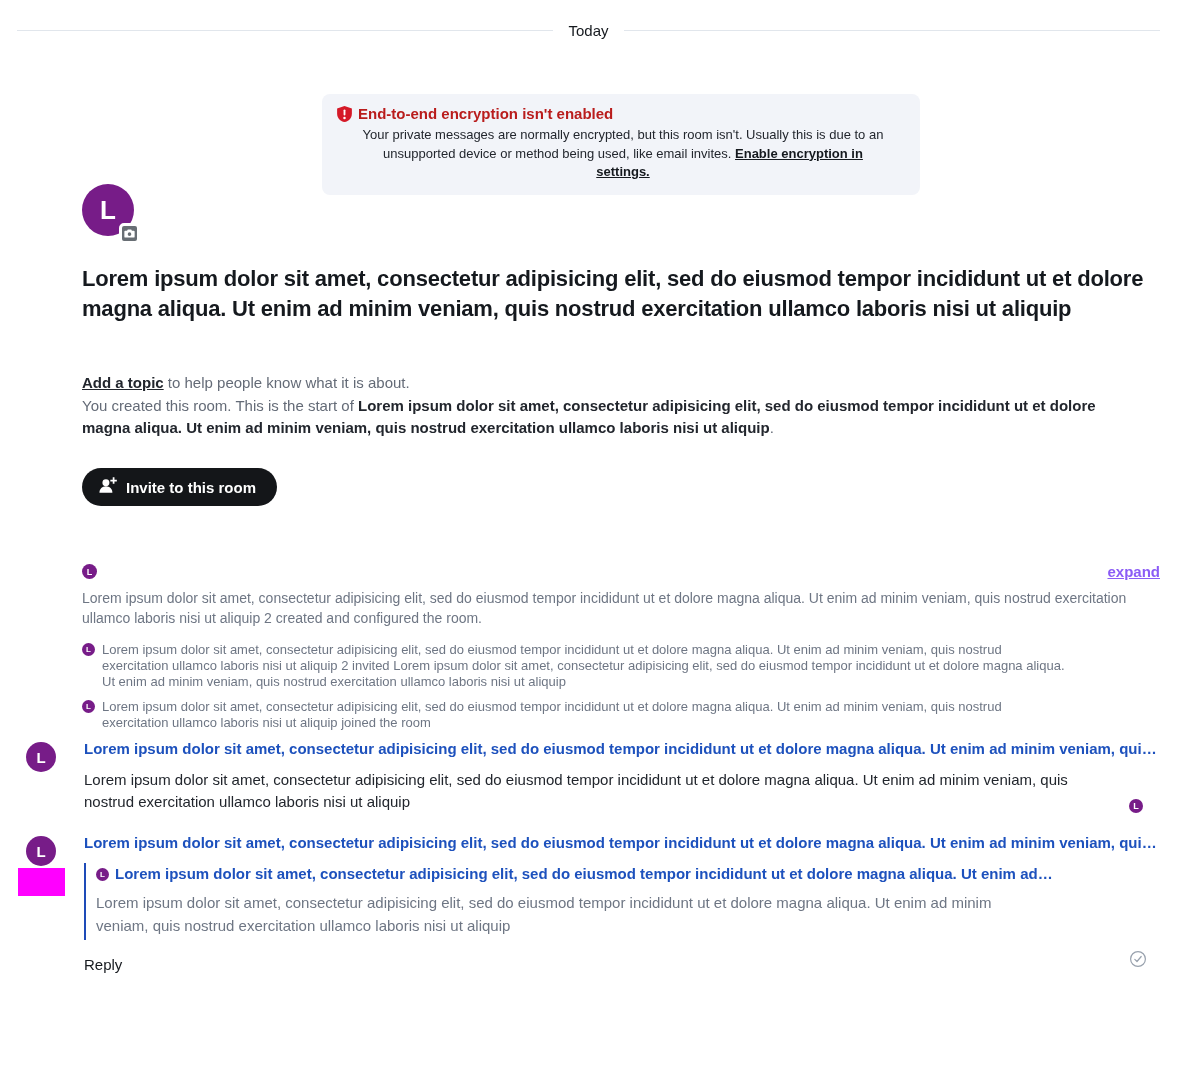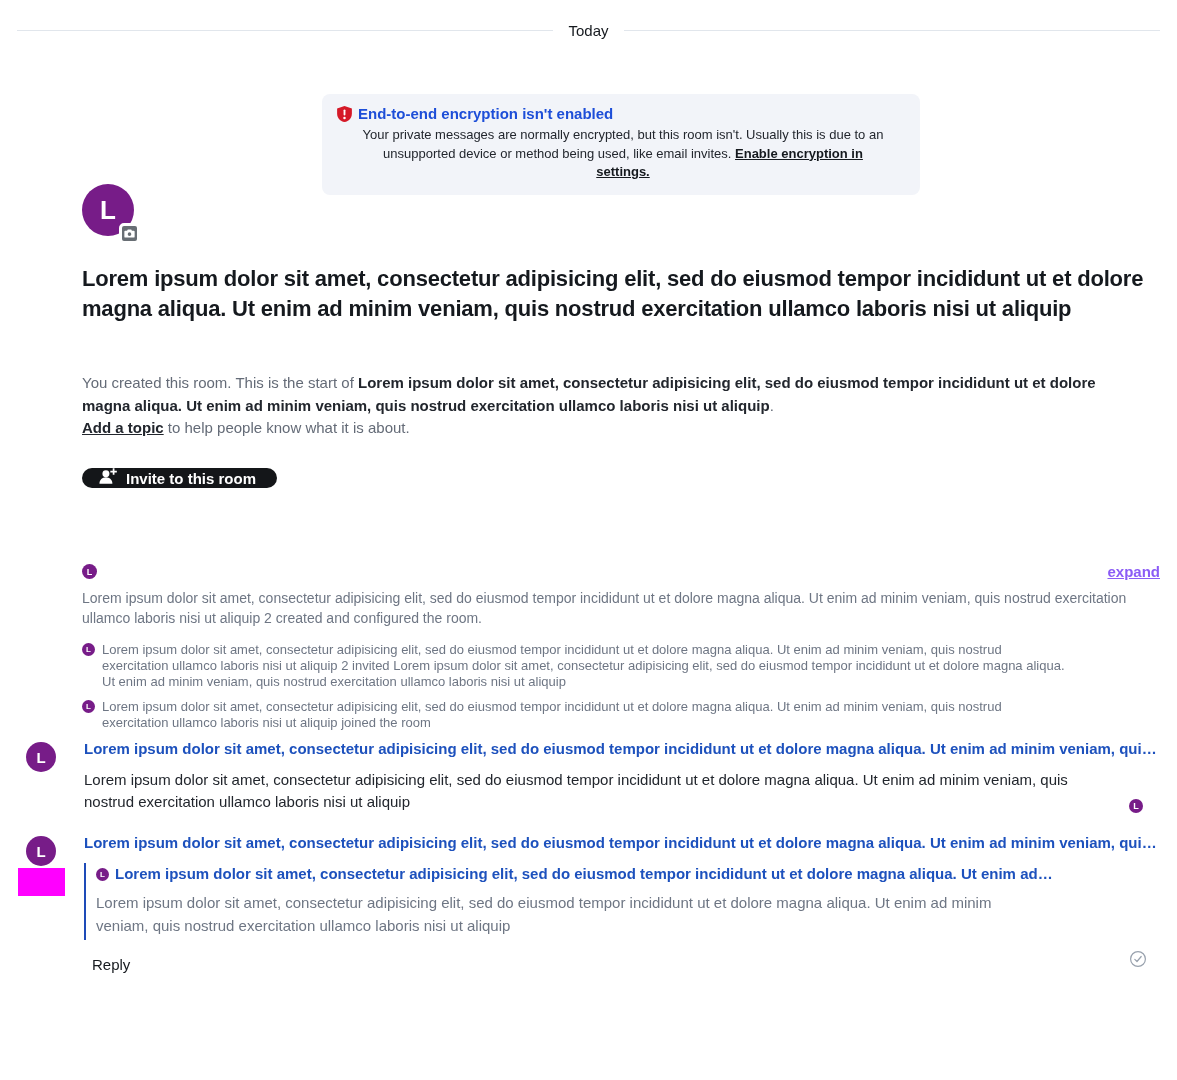--- a/index.html
+++ b/index.html
@@ -18,40 +18,40 @@
   .date-sep { position:absolute; top:22px; left:0; right:0; display:flex; align-items:center; gap:15px; padding:0 17px; }
   .date-sep .line { flex:1; height:1px; background:#e1e6ec; }
   .date-sep .label { font-size:15px; color:#15191e; }
 
   
   .warning {
     position:absolute; left:322px; top:94px; width:598px; min-height:79px;
     background:#f2f4f9; border-radius:8px; padding:11px 18px 13px 36px;
   }
   .warning .shield { position:absolute; left:15px; top:12px; }
-  .warning .w-title { font-size:15px; font-weight:bold; color:#1d4ed8; margin-bottom:4px; }
+  .warning .w-title { font-size:15px; font-weight:bold; color:#b91c1c; margin-bottom:4px; }
   .warning .w-body { font-size:13px; line-height:18.5px; color:#23272e; max-width:530px;text-align:center; }
   .warning .w-link { font-weight:bold; text-decoration:underline; color:#15191e; cursor:pointer; }
 
   
   .room-avatar { position:absolute; left:82px; top:184px; width:52px; height:52px; font-size:26px; cursor:pointer; }
   .camera-badge {
     position:absolute; right:-6px; bottom:-8px; width:21px; height:21px;
     background:#686e74; border-radius:5px; border:3px solid #fff;
     display:flex; align-items:center; justify-content:center;
   }
   .room-title {
     position:absolute; left:82px; top:264px; width:1064px; max-height:94px; overflow:hidden;
     font-size:22px; font-weight:bold; line-height:30px; letter-spacing:-0.2px; color:#15191e;
   }
   .room-intro { position:absolute; left:82px; top:372px; width:1032px; font-size:15px; line-height:22.5px; color:#646b77; }
   .room-intro b { color:#22262d; }
   .topic-link { font-weight:bold; text-decoration:underline; color:#22262d; cursor:pointer; }
   .invite-btn {
-    position:absolute; left:82px; top:468px; height:20px; border:none; border-radius:20px;
+    position:absolute; left:82px; top:468px; height:38px; border:none; border-radius:20px;
     background:#141619; color:#fff; display:inline-flex; align-items:center; gap:9px;
     padding:0 21px 0 16px; font-size:15px; font-weight:bold; cursor:pointer;
     font-family:"Liberation Sans", sans-serif;
   }
 
   
   .collapsed { position:absolute; left:82px; top:563px; right:17px; }
   .collapsed-head { display:flex; justify-content:space-between; align-items:center; }
   .mini-avatar { width:15px; height:15px; font-size:9px; cursor:pointer; }
   .tiny-avatar { width:13px; height:13px; font-size:8px; margin-top:1px; cursor:pointer; }
@@ -75,21 +75,21 @@
   .receipt-avatar { position:absolute; right:34px; top:60px; width:14px; height:14px; font-size:9px; cursor:pointer; }
 
   .unread-highlight { position:absolute; left:18px; top:35px; width:47px; height:28px; background:#ff00ff; }
   .quote { margin-top:11px; border-left:2px solid #1e4bb8; padding:2px 0 3px 10px; cursor:pointer; }
   .quote-title { display:flex; align-items:center; gap:6px; }
   .quote-sender {
     font-size:15px; font-weight:bold; color:#1d51bd; line-height:18px;
     white-space:nowrap; overflow:hidden; text-overflow:ellipsis; max-width:940px;
   }
   .quote-body { margin-top:8px; font-size:15px; line-height:23px; color:#6e7684; max-width:942px; }
-  .reply-text { margin-top:15px; font-size:15px; color:#15191e; line-height:20px;margin-left:8px; }
+  .reply-text { margin-top:15px; font-size:15px; color:#15191e; line-height:20px; }
   .check-receipt { position:absolute; right:30px; top:117px; width:18px; height:18px; }
 </style>
 </head>
 <body>
 
 <div class="screen">
 
   <div class="date-sep">
     <div class="line"></div>
     <div class="label">Today</div>
@@ -115,22 +115,22 @@
     <span class="camera-badge">
       <svg width="11" height="9" viewBox="0 0 12 10">
           <path fill="#fff" fill-rule="evenodd" d="M4.1 0.6 L3.3 1.9 H1.3 C0.7 1.9 0.3 2.3 0.3 2.9 V8.5 C0.3 9.1 0.7 9.5 1.3 9.5 H10.7 C11.3 9.5 11.7 9.1 11.7 8.5 V2.9 C11.7 2.3 11.3 1.9 10.7 1.9 H8.7 L7.9 0.6 Z M6 7.7 A2 2 0 1 1 6 3.7 A2 2 0 0 1 6 7.7 Z"></path>
         </svg>
     </span>
   </div>
 
   <h1 class="room-title">Lorem ipsum dolor sit amet, consectetur adipisicing elit, sed do eiusmod tempor incididunt ut et dolore magna aliqua. Ut enim ad minim veniam, quis nostrud exercitation ullamco laboris nisi ut aliquip</h1>
 
   <div class="room-intro">
+    <p><span class="topic-link">Add a topic</span><span> to help people know what it is about.</span></p>
     <p><span>You created this room. This is the start of </span><b>Lorem ipsum dolor sit amet, consectetur adipisicing elit, sed do eiusmod tempor incididunt ut et dolore magna aliqua. Ut enim ad minim veniam, quis nostrud exercitation ullamco laboris nisi ut aliquip</b><span>.</span></p>
-    <p><span class="topic-link">Add a topic</span><span> to help people know what it is about.</span></p>
   </div>
 
   <button class="invite-btn">
     <span>
       <svg width="19" height="19" viewBox="0 0 24 24" fill="#fff">
           <circle cx="10" cy="8.5" r="4.4"></circle>
           <path d="M1.8 21 C1.8 16.5 5.5 13 10 13 C14.5 13 18.2 16.5 18.2 21 Z"></path>
           <path d="M18.6 1.6 H20.8 V4.6 H23.8 V6.8 H20.8 V9.8 H18.6 V6.8 H15.6 V4.6 H18.6 Z"></path>
         </svg>
     </span>

